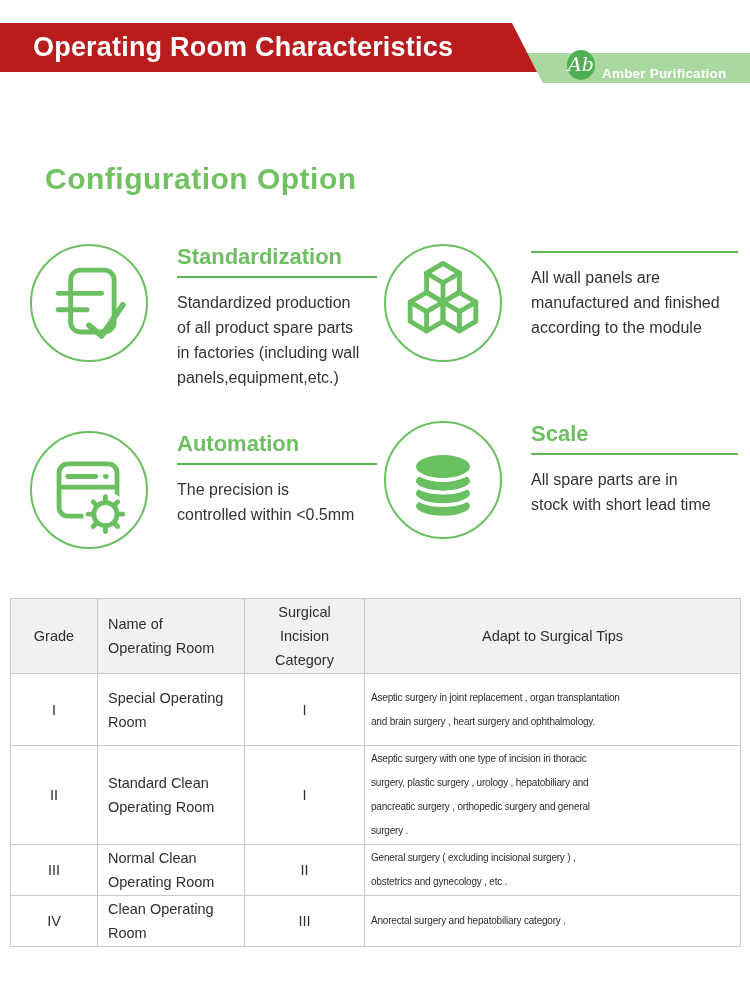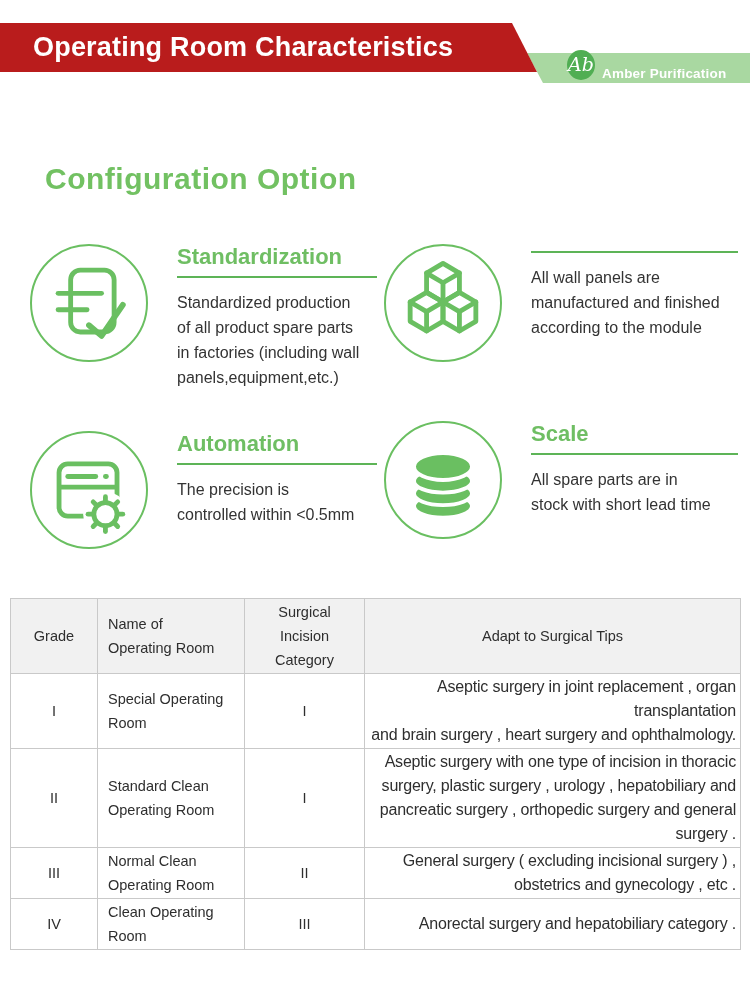--- a/index.html
+++ b/index.html
@@ -78,22 +78,22 @@
   .spec tbody tr:nth-child(2){height:96px;}
   .spec tbody tr:nth-child(3){height:50px;}
   .spec tbody tr:nth-child(4){height:49px;}
   .col-grade{width:87px;}
   .col-name{width:147px;}
   .col-incision{width:120px;}
   .col-tips{width:376px;}
   .cell-center{text-align:center;}
   .cell-name{text-align:left;padding-left:10px;white-space:pre-line;}
   .cell-tips{
-    text-align:right;padding-left:6px;padding-right:4px;
-    font-size:16px;letter-spacing:-0.2px;white-space:pre-line;
+    text-align:left;padding-left:6px;padding-right:4px;
+    font-size:10px;letter-spacing:-0.2px;white-space:pre-line;
   }
   .spec th{white-space:pre-line;}
   svg .stk{stroke:#6abf61;stroke-width:5;fill:none;stroke-linecap:round;stroke-linejoin:round;}
 </style>
 </head>
 <body>
 
 <div class="page">
 
   <div class="banner-light"></div>

